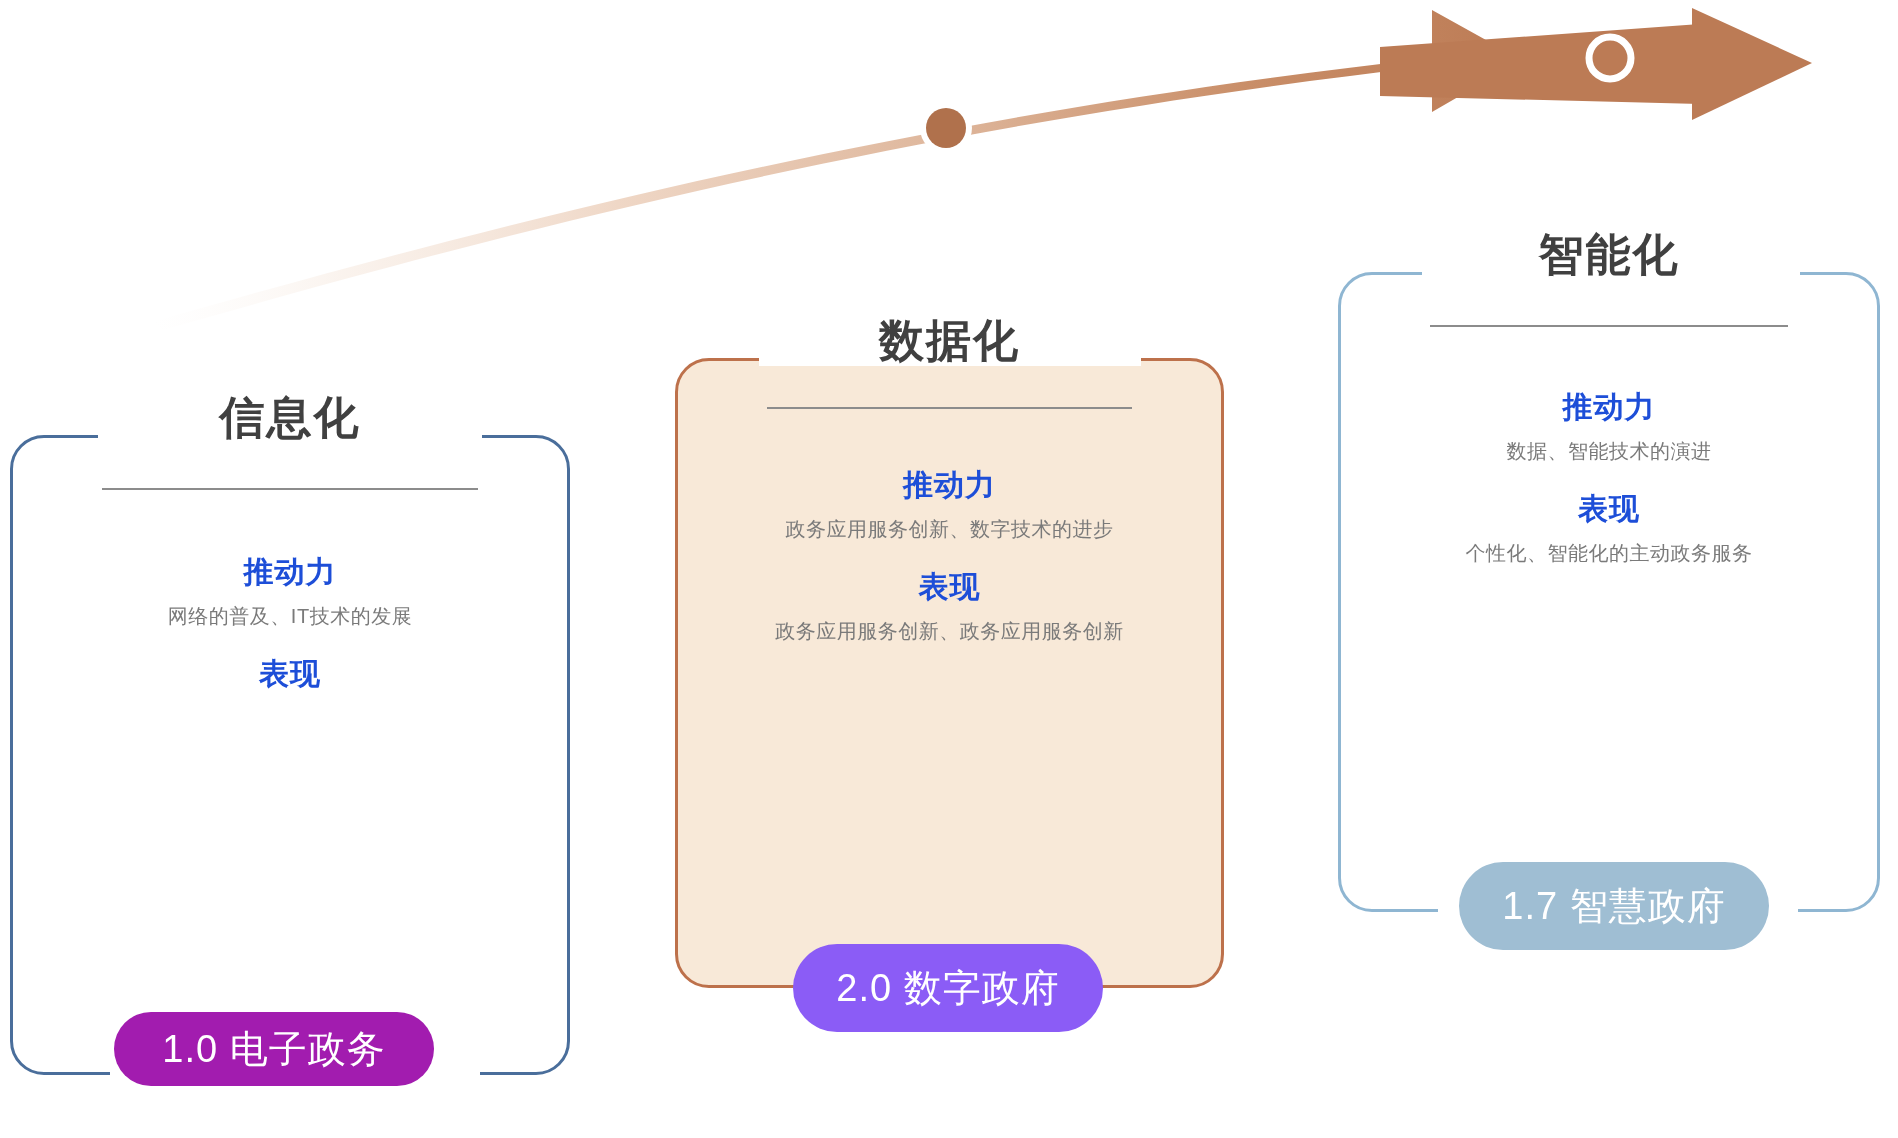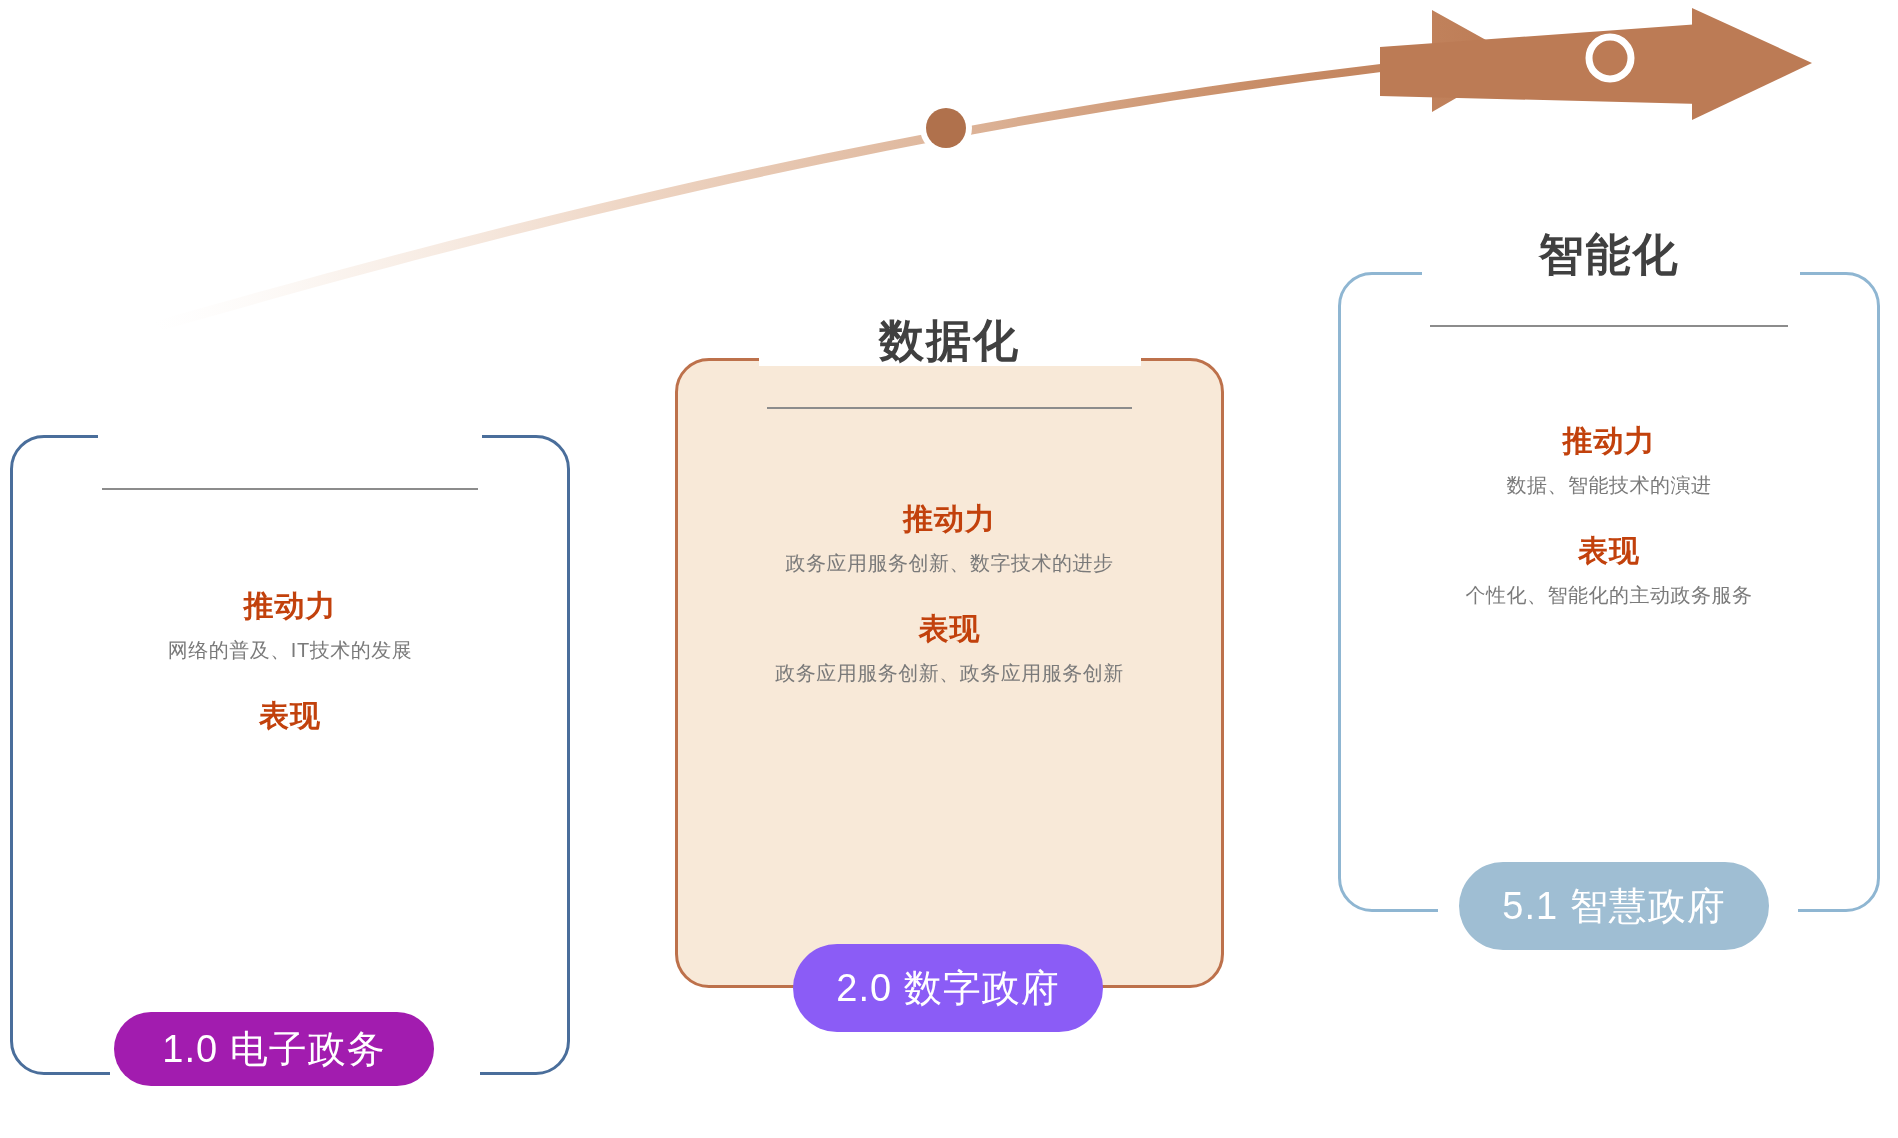--- a/index.html
+++ b/index.html
@@ -68,24 +68,23 @@
 
   .title-rule {
     position: absolute;
     height: 2px;
     background: #8c8c8c;
   }
 
   .sec-label {
     font-size: 30px;
     font-weight: bold;
-    color: #c2410c;
+    color: #1d4ed8;
     line-height: 1.1;
     letter-spacing: 1px;
-    margin-top: 34px;
   }
   .sec-text {
     font-size: 20px;
     font-weight: normal;
     color: #7a7a7a;
     line-height: 1.45;
     letter-spacing: 0.5px;
   }
   .sec-block { margin-bottom: 26px; }
   .sec-block:last-child { margin-bottom: 0; }
@@ -212,20 +211,21 @@
     <circle cx="1610" cy="58" r="21" fill="none" stroke="#ffffff" stroke-width="7"></circle>
   </svg>
 
   <div class="card" id="card-1">
     <div class="card-frame"></div>
 
     <div class="mask" style="left:88px; top:-8px; width:384px; height:18px;"></div>
 
     <div class="mask" style="left:100px; top:629px; width:370px; height:18px;"></div>
 
+    <div class="card-title">信息化</div>
     <div class="title-rule"></div>
 
     <div class="card-body">
       <div class="sec-block">
         <div class="sec-label">推动力</div>
         <div class="sec-text">网络的普及、IT技术的发展</div>
       </div>
       <div class="sec-block">
         <div class="sec-label">表现</div>
       </div>
@@ -268,15 +268,15 @@
         <div class="sec-label">推动力</div>
         <div class="sec-text">数据、智能技术的演进</div>
       </div>
       <div class="sec-block">
         <div class="sec-label">表现</div>
         <div class="sec-text">个性化、智能化的主动政务服务</div>
       </div>
     </div>
   </div>
 
-  <div class="pill" id="pill-3">5.1 智慧政府</div>
+  <div class="pill" id="pill-3">1.7 智慧政府</div>
 
 </div>
 
 </body></html>

